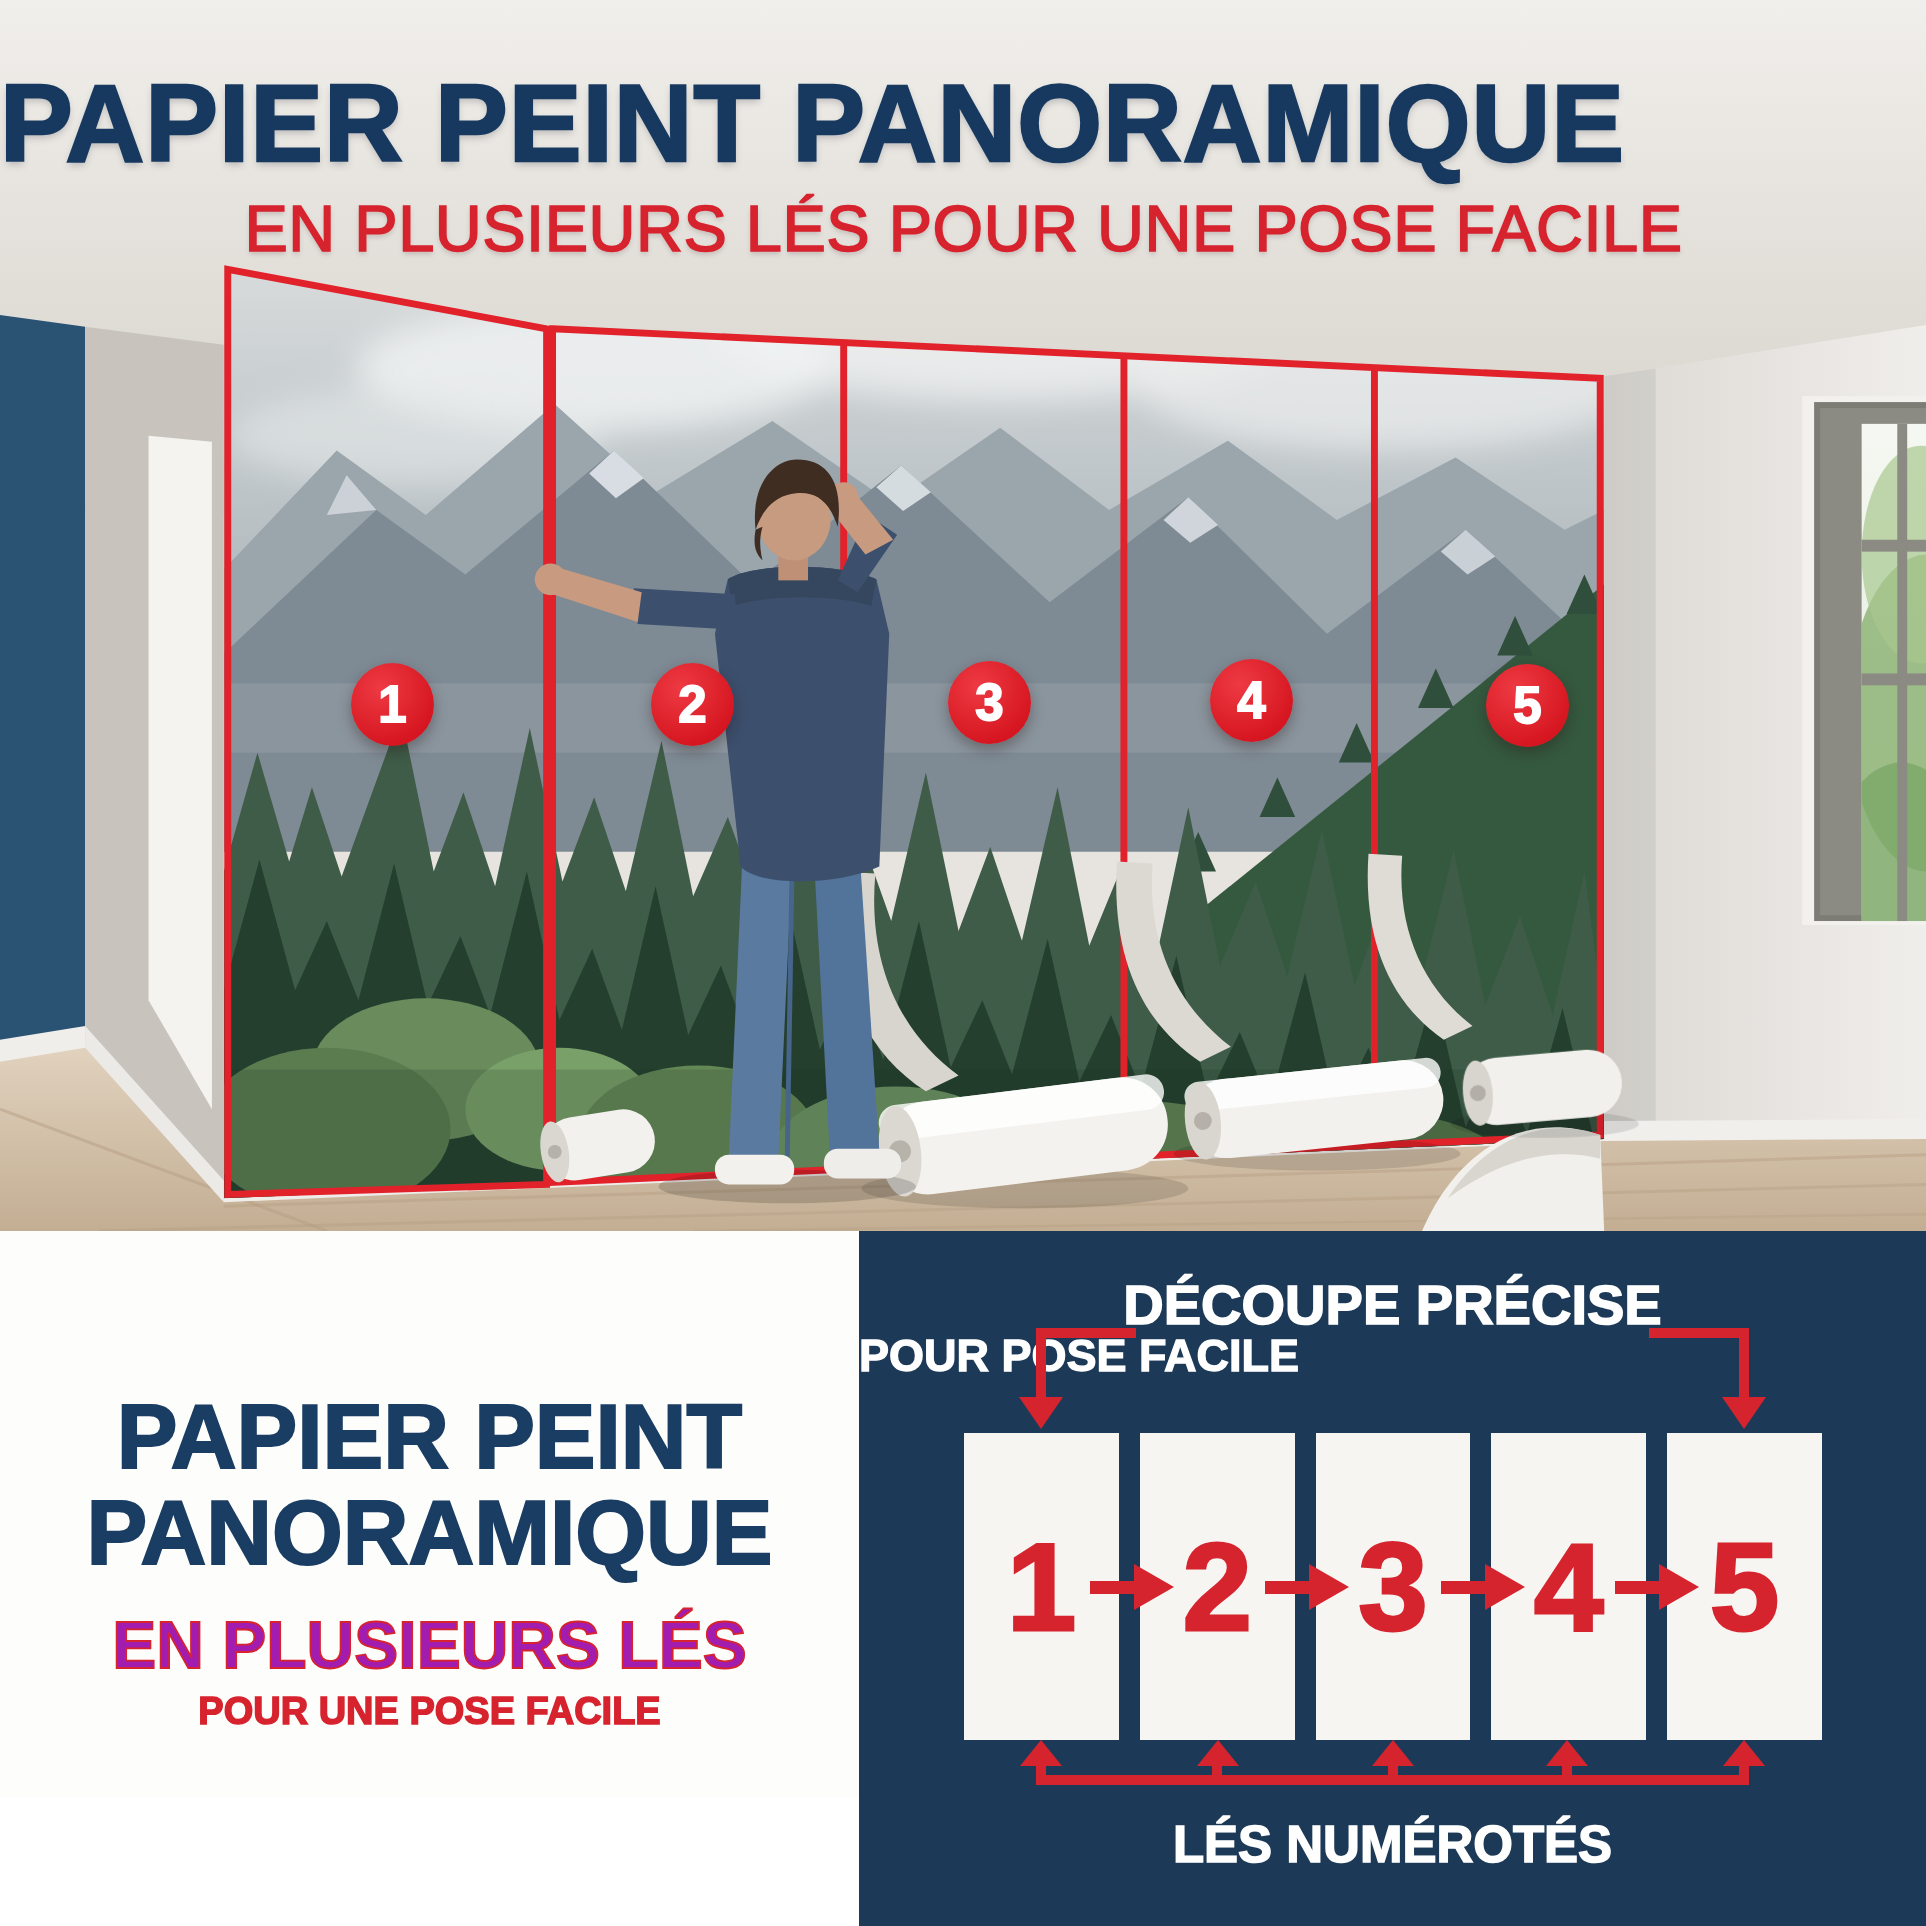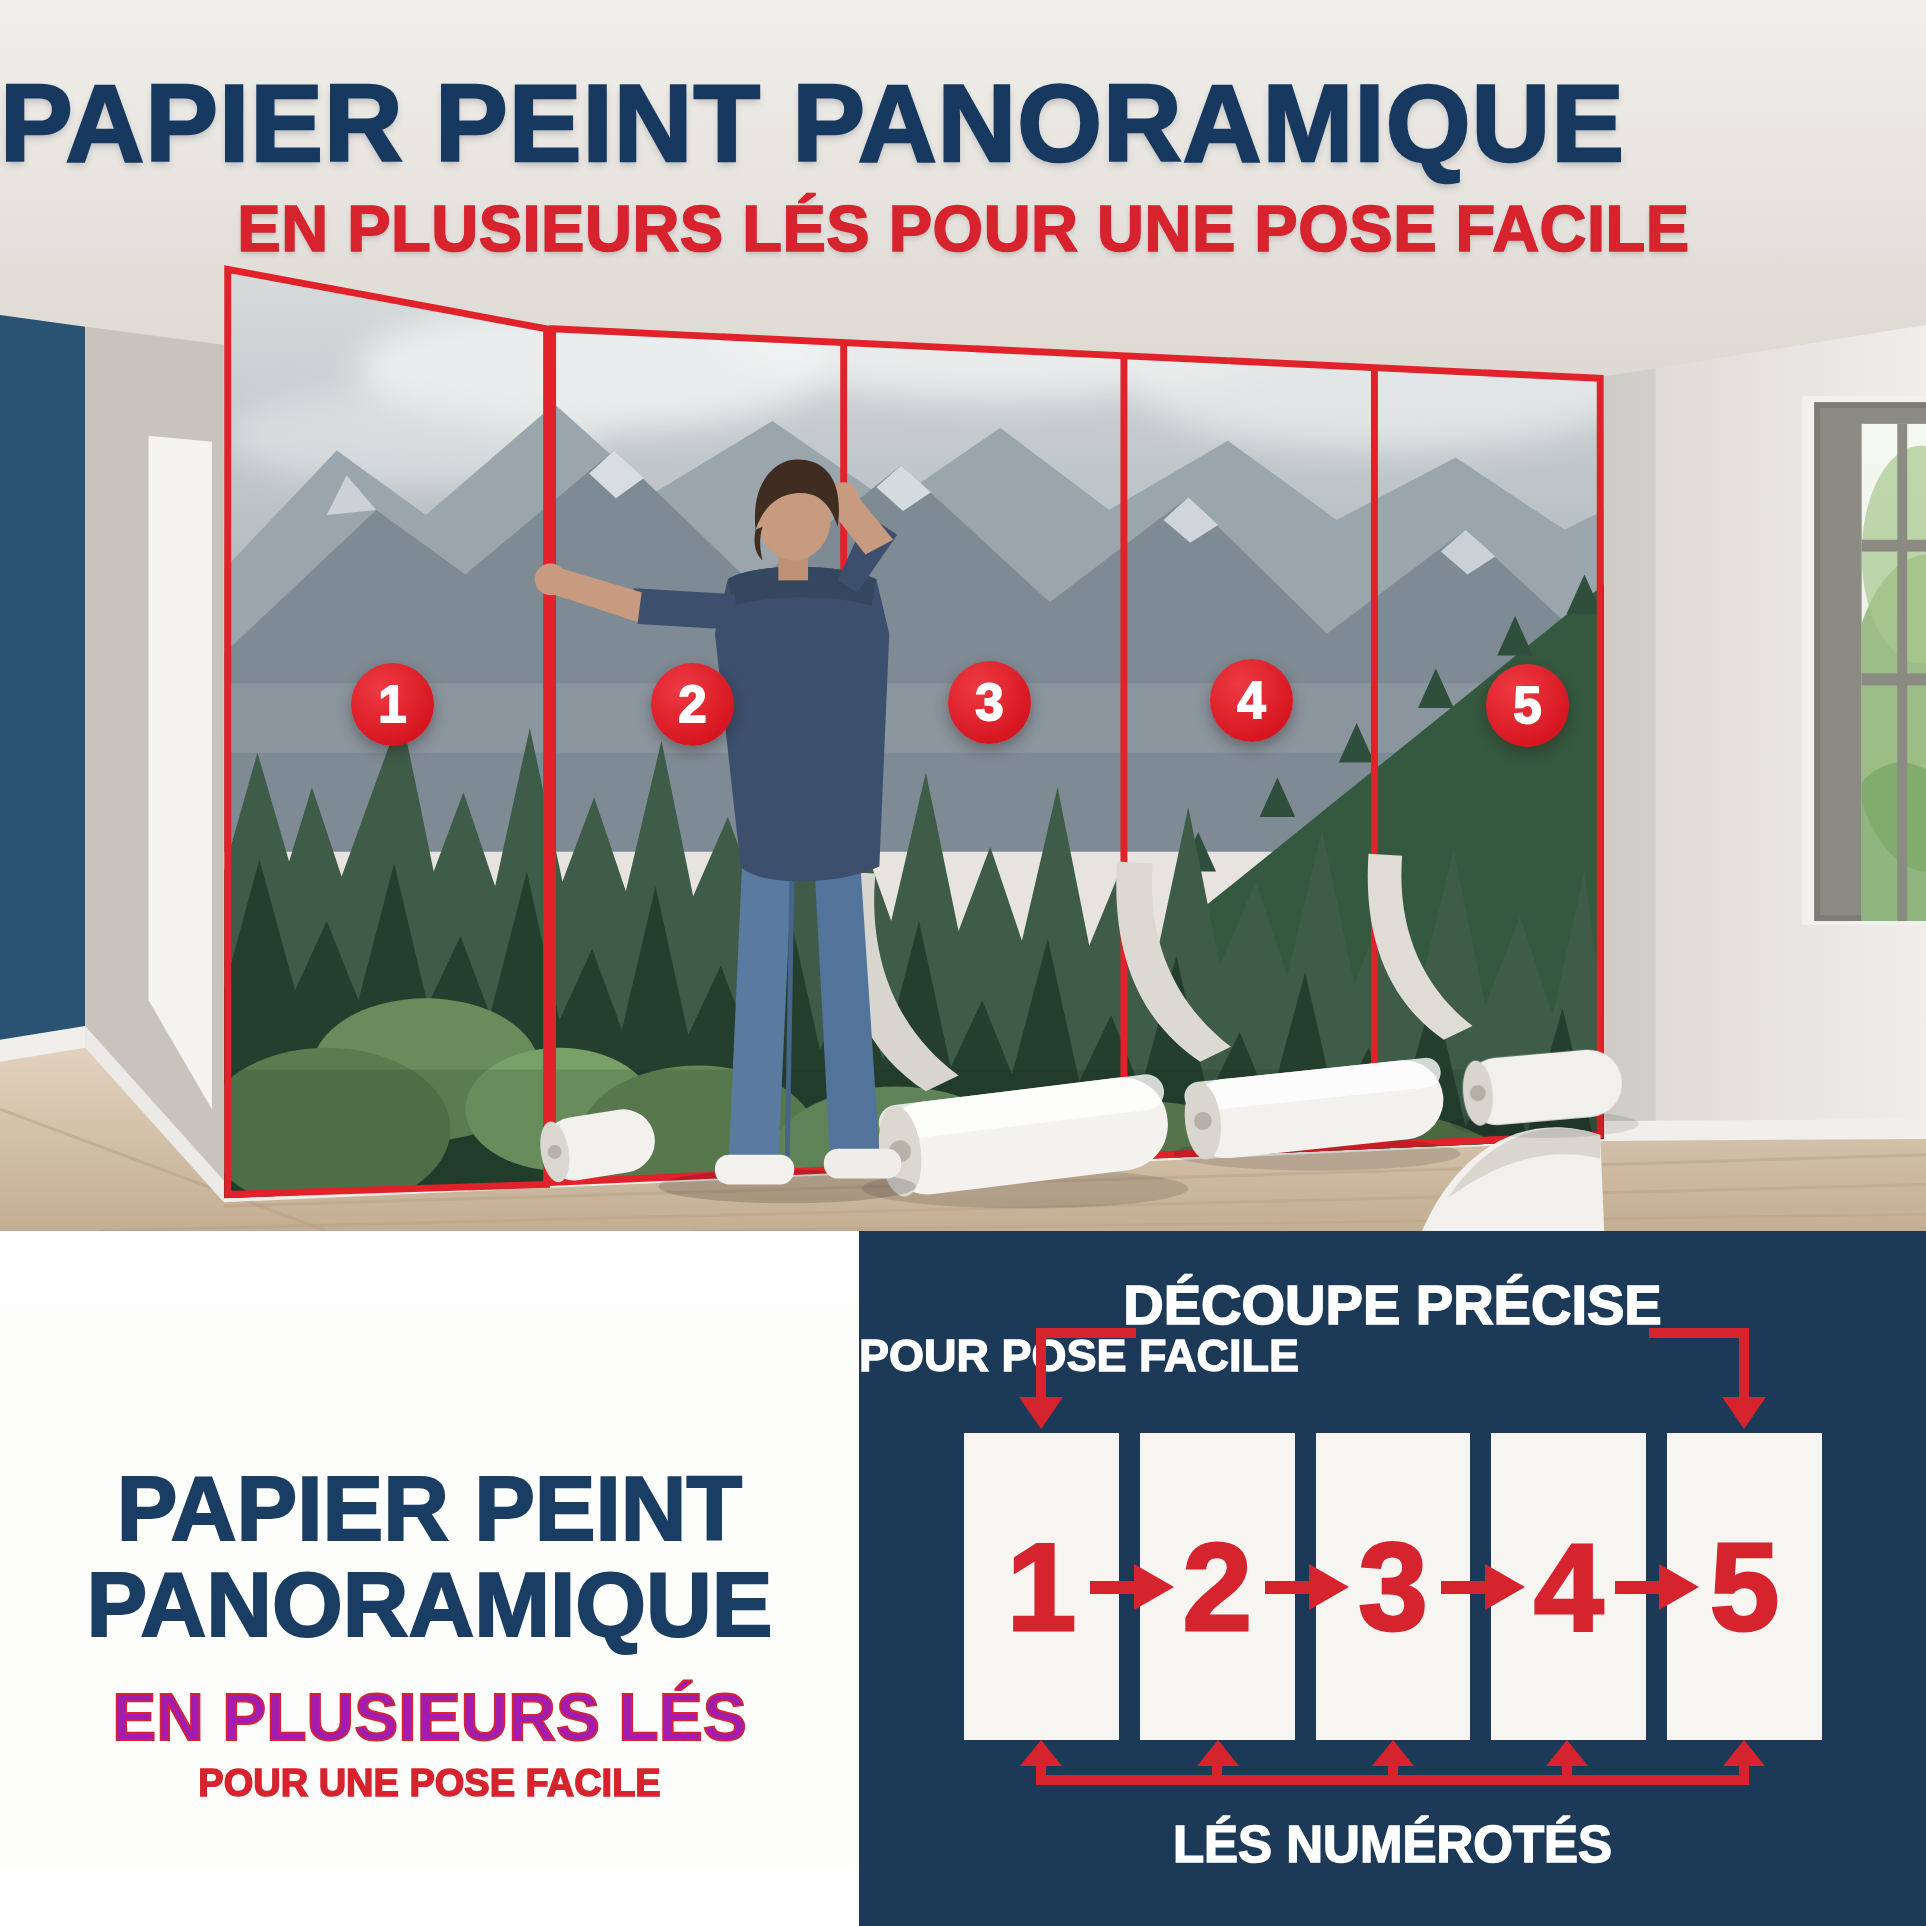--- a/index.html
+++ b/index.html
@@ -11,37 +11,37 @@
   .hero{position:absolute;left:0;top:0;width:1927px;height:1231px;overflow:hidden;background:#e7e4df;}
   .hero svg{display:block;width:100%;height:100%;}
   .hero-title{
     position:absolute;left:0;right:0;top:69px;text-align:left;line-height:1;
     font-size:109px;font-weight:700;letter-spacing:1px;color:#17395f;white-space:nowrap;
     -webkit-text-stroke:2.6px #17395f;
     text-shadow:0 4px 7px rgba(80,80,90,.30);
   }
   .hero-sub{
     position:absolute;left:0;right:0;top:196px;text-align:center;line-height:1;
-    font-size:65px;font-weight:700;letter-spacing:0.5px;color:#d6232e;white-space:nowrap;
+    font-size:65px;font-weight:400;letter-spacing:0.5px;color:#d6232e;white-space:nowrap;
     -webkit-text-stroke:1.6px #d6232e;
     text-shadow:0 3px 5px rgba(90,60,60,.25);
   }
   .pbadge{
     position:absolute;width:83px;height:83px;margin-left:-42px;margin-top:-42px;border-radius:50%;
     display:flex;align-items:center;justify-content:center;
     background:radial-gradient(circle at 36% 30%, #ee3a43 0%, #d5151f 75%);
     color:#ffffff;font-size:51px;font-weight:700;-webkit-text-stroke:1.8px #ffffff;
     box-shadow:0 6px 14px rgba(40,20,20,.35);
   }
   .b1{left:393px;top:705px}.b2{left:693px;top:705px}.b3{left:990px;top:703px}
   .b4{left:1252px;top:701px}.b5{left:1528px;top:706px}
 
   
   .bottom-left{
-    position:absolute;left:0;top:1303px;width:859px;height:566px;background:#fdfdfc;
+    position:absolute;left:0;top:1231px;width:859px;height:566px;background:#fdfdfc;
     text-align:center;
   }
   .bl-line1,.bl-line2{
     font-size:91px;font-weight:700;color:#1a3d63;line-height:1.06;letter-spacing:0;
     -webkit-text-stroke:2.2px #1a3d63;white-space:nowrap;
   }
   .bl-line1{padding-top:158px;}
   .bl-red1{
     margin-top:30px;font-size:66px;font-weight:700;color:#a21caf;line-height:1;
     -webkit-text-stroke:1.8px #d6232e;white-space:nowrap;

